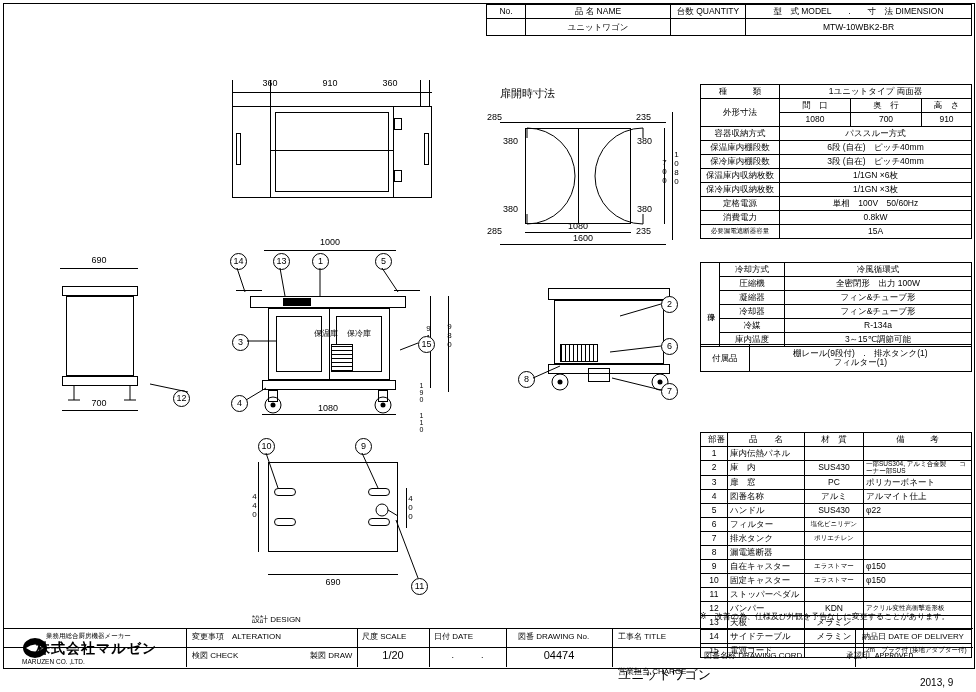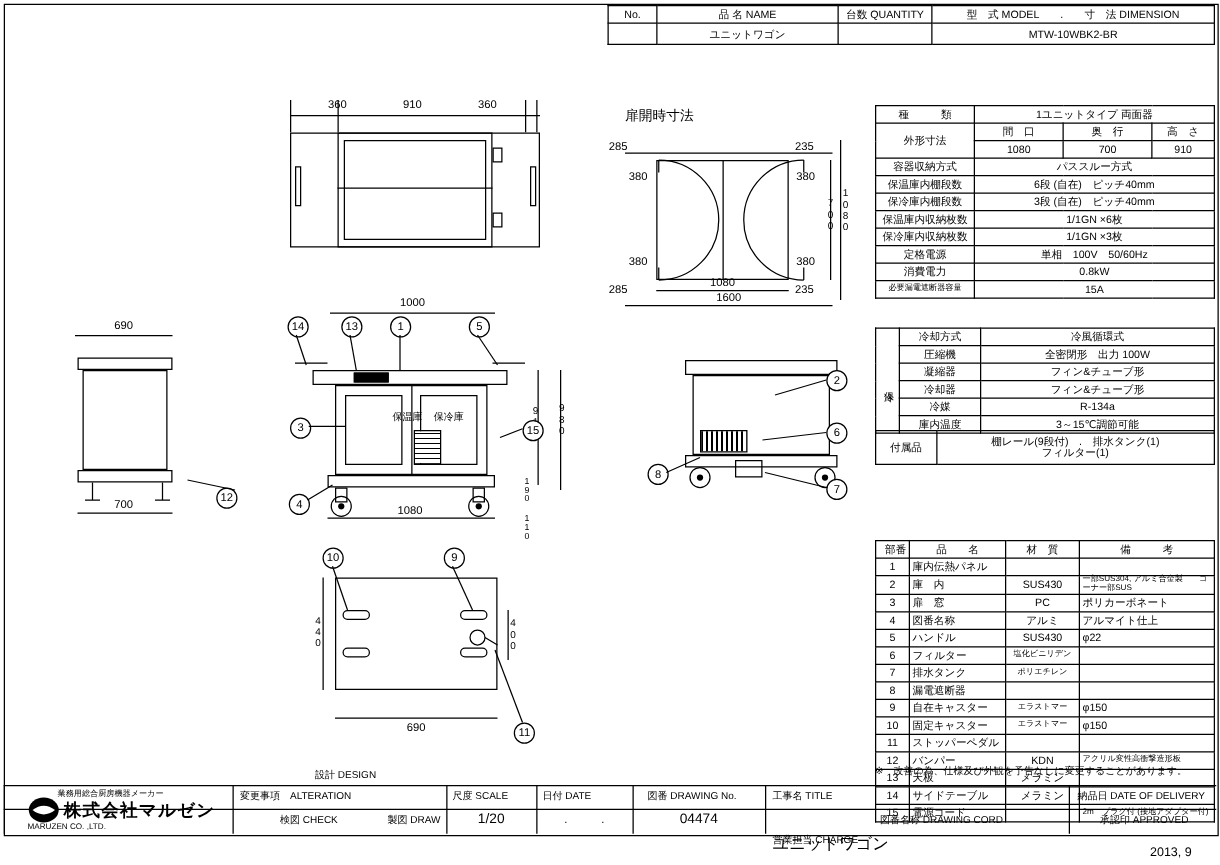--- a/index.html
+++ b/index.html
@@ -409,39 +409,39 @@
   <div class="ln" style="left:506px;top:628px;width:1px;height:39px;"></div>
   <div class="ln" style="left:612px;top:628px;width:1px;height:39px;"></div>
   <div class="ln" style="left:855px;top:628px;width:1px;height:39px;"></div>
   <div class="ln" style="left:3px;top:647px;width:970px;height:1px;"></div>
 
   <svg style="position:absolute;left:22px;top:636px;" width="26" height="24">
     <ellipse cx="13" cy="12" rx="12" ry="10" fill="#000"></ellipse>
     <path d="M4,12 q9,-7 18,0 q-9,7 -18,0" fill="#fff"></path>
   </svg>
   <div class="tx" style="left:46px;top:633px;font-size:6.5px;">業務用総合厨房機器メーカー</div>
-  <div class="tx" style="left:51px;top:641px;font-size:14px;font-weight:bold;letter-spacing:1px;text-align:center;">株式会社マルゼン</div>
+  <div class="tx" style="left:36px;top:641px;font-size:14px;font-weight:bold;letter-spacing:1px;text-align:center;">株式会社マルゼン</div>
   <div class="tx" style="left:22px;top:659px;font-size:6.5px;">MARUZEN  CO. ,LTD.</div>
 
   <div class="tx" style="left:192px;top:633px;font-size:8px;">変更事項　ALTERATION</div>
-  <div class="tx" style="left:192px;top:652px;font-size:8px;margin-left:32px;">検図 CHECK</div>
+  <div class="tx" style="left:192px;top:652px;font-size:8px;">検図 CHECK</div>
   <div class="tx" style="left:252px;top:616px;font-size:8px;">設計 DESIGN</div>
   <div class="tx" style="left:310px;top:652px;font-size:8px;">製図 DRAW</div>
 
   <div class="tx" style="left:362px;top:633px;font-size:8px;">尺度 SCALE</div>
   <div class="tc" style="left:357px;top:650px;width:72px;font-size:11px;">1/20</div>
 
   <div class="tx" style="left:434px;top:633px;font-size:8px;">日付 DATE</div>
   <div class="tc" style="left:429px;top:651px;width:77px;font-size:9px;">.　　　.</div>
 
   <div class="tx" style="left:518px;top:633px;font-size:8px;">図番 DRAWING No.</div>
   <div class="tc" style="left:506px;top:650px;width:106px;font-size:11px;">04474</div>
 
   <div class="tx" style="left:618px;top:633px;font-size:8px;">工事名 TITLE</div>
   <div class="tx" style="left:618px;top:668px;font-size:8px;">営業担当 CHARGE</div>
   <div class="tx" style="left:704px;top:652px;font-size:8px;">図番名称 DRAWING CORD</div>
   <div class="tx" style="left:618px;top:668px;font-size:13px;">ユニットワゴン</div>
 
   <div class="tx" style="left:862px;top:633px;font-size:8px;">納品日 DATE OF DELIVERY</div>
-  <div class="tx" style="left:880px;top:652px;font-size:8px;">承認印 APPROVED</div>
+  <div class="tx" style="left:846px;top:652px;font-size:8px;font-family:Liberation Mono, monospace;">承認印 APPROVED</div>
 
   <div class="tx" style="left:920px;top:678px;font-size:10px;">2013, 9</div>
 </div>
 
 </body></html>

